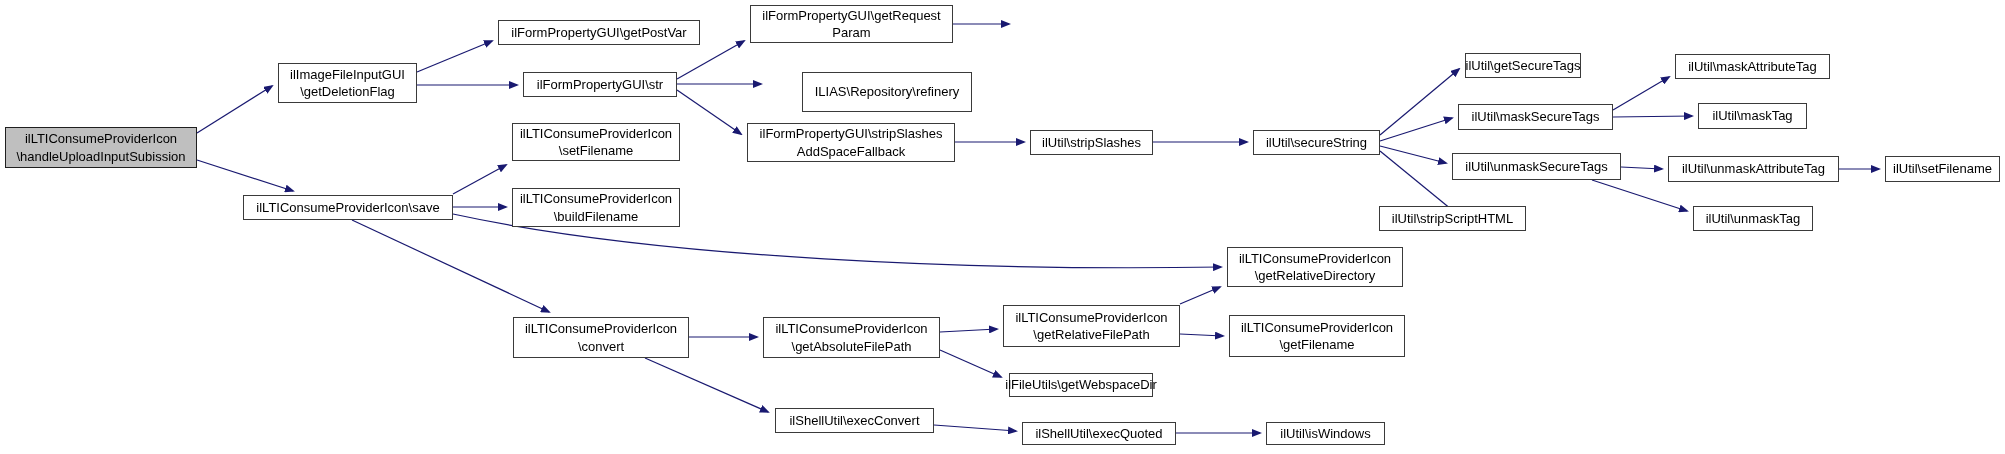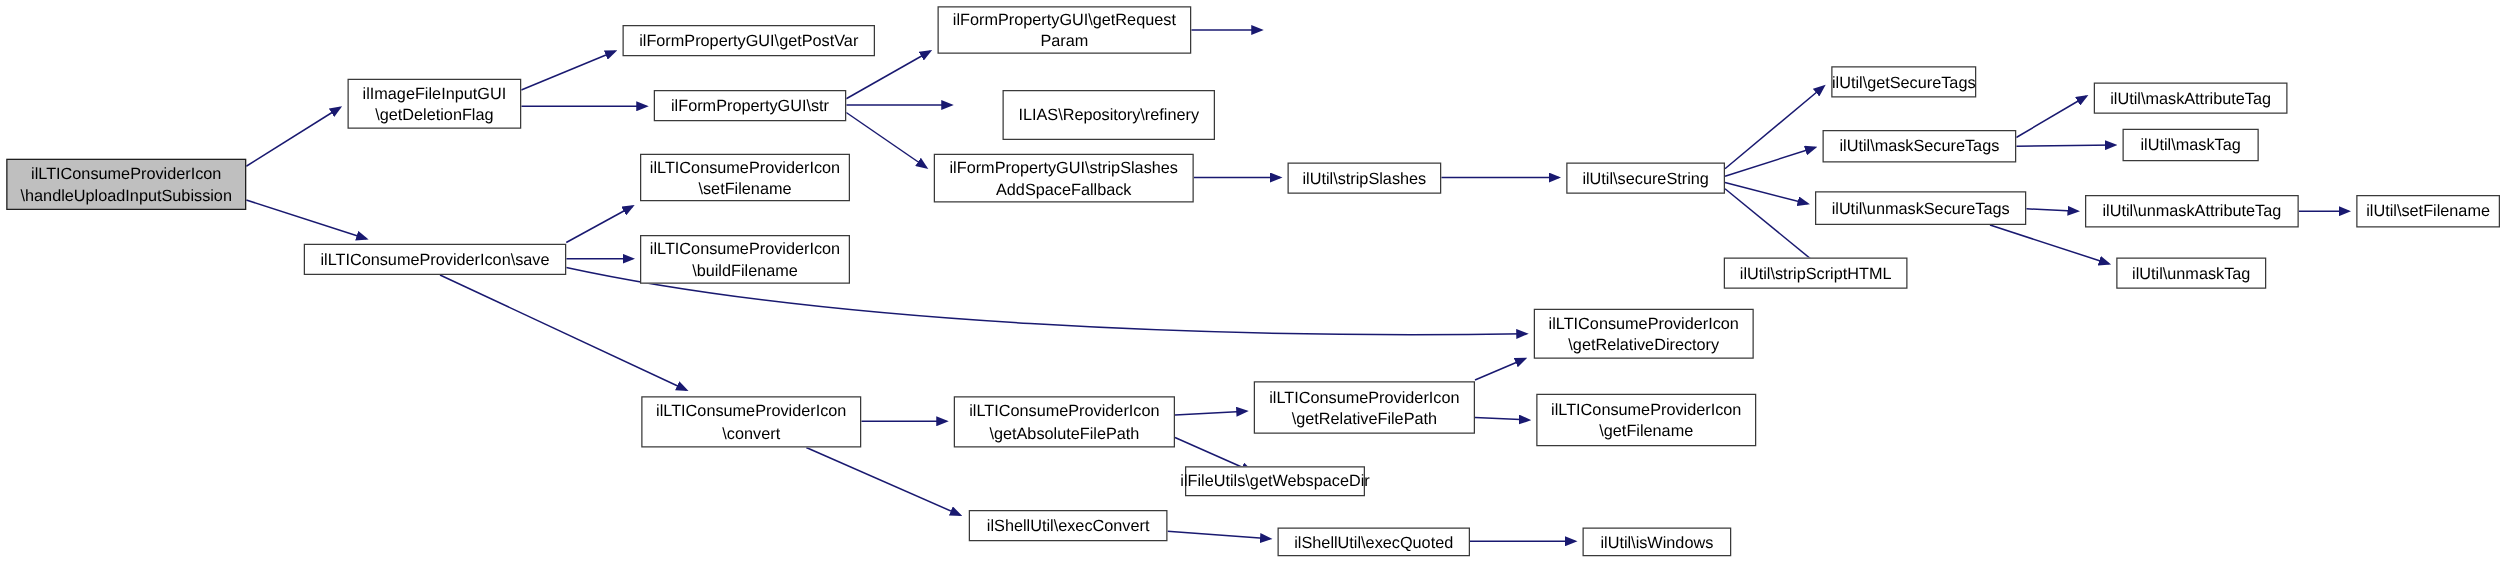--- a/index.html
+++ b/index.html
@@ -104,21 +104,21 @@
   </div>
   <div class="node" style="left:1458px;top:104px;width:155px;height:26px">
     <span class="lbl">ilUtil\maskSecureTags</span>
   </div>
   <div class="node" style="left:1452px;top:153px;width:169px;height:27px">
     <span class="lbl">ilUtil\unmaskSecureTags</span>
   </div>
   <div class="node" style="left:1379px;top:206px;width:147px;height:25px">
     <span class="lbl">ilUtil\stripScriptHTML</span>
   </div>
-  <div class="node" style="left:1675px;top:66px;width:155px;height:25px">
+  <div class="node" style="left:1675px;top:54px;width:155px;height:25px">
     <span class="lbl">ilUtil\maskAttributeTag</span>
   </div>
   <div class="node" style="left:1698px;top:103px;width:109px;height:26px">
     <span class="lbl">ilUtil\maskTag</span>
   </div>
   <div class="node" style="left:1668px;top:156px;width:171px;height:26px">
     <span class="lbl">ilUtil\unmaskAttributeTag</span>
   </div>
   <div class="node" style="left:1693px;top:206px;width:120px;height:25px">
     <span class="lbl">ilUtil\unmaskTag</span>
@@ -139,21 +139,21 @@
 \getAbsoluteFilePath</span>
   </div>
   <div class="node" style="left:1003px;top:305px;width:177px;height:42px">
     <span class="lbl">ilLTIConsumeProviderIcon
 \getRelativeFilePath</span>
   </div>
   <div class="node" style="left:1229px;top:315px;width:176px;height:42px">
     <span class="lbl">ilLTIConsumeProviderIcon
 \getFilename</span>
   </div>
-  <div class="node" style="left:948px;top:373px;width:144px;height:24px">
+  <div class="node" style="left:1009px;top:373px;width:144px;height:24px">
     <span class="lbl">ilFileUtils\getWebspaceDir</span>
   </div>
   <div class="node" style="left:775px;top:408px;width:159px;height:25px">
     <span class="lbl">ilShellUtil\execConvert</span>
   </div>
   <div class="node" style="left:1022px;top:422px;width:154px;height:23px">
     <span class="lbl">ilShellUtil\execQuoted</span>
   </div>
   <div class="node" style="left:1266px;top:422px;width:119px;height:23px">
     <span class="lbl">ilUtil\isWindows</span>

